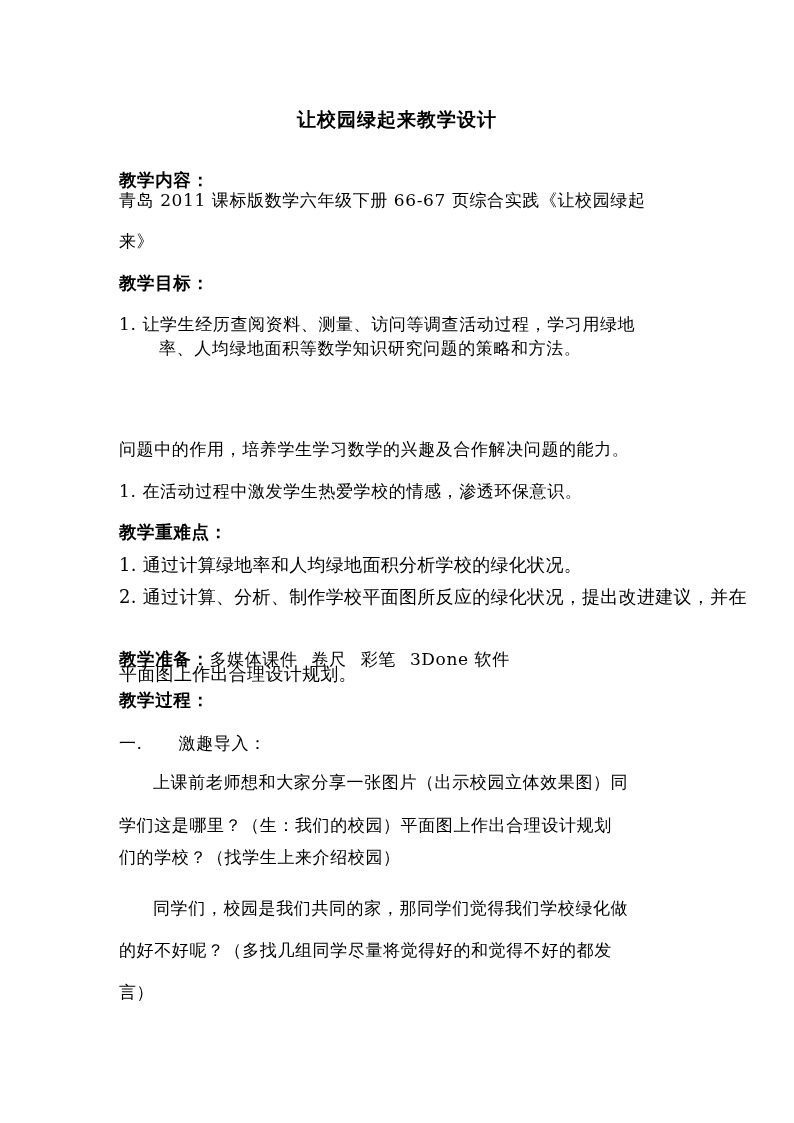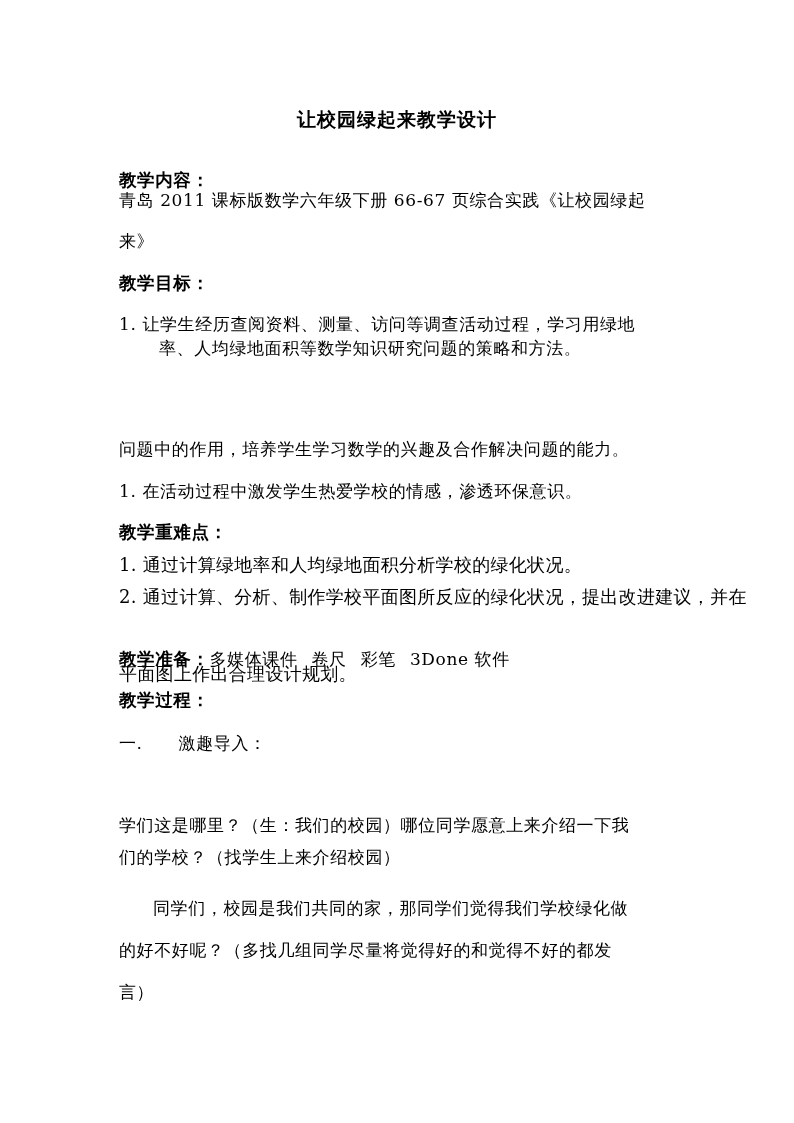--- a/index.html
+++ b/index.html
@@ -79,20 +79,21 @@
 
   <div class="line" style="top:649px;">
     <span class="heading">教学准备：</span><span>多媒体课件</span><span class="gap"></span><span>卷尺</span><span class="gap"></span><span>彩笔</span><span class="gap"></span><span>3Done 软件</span>
   </div>
 
   <div class="line heading" style="top:690px;">教学过程：</div>
   <div class="line" style="top:733px;">
     <span>一.</span><span class="gap-wide"></span><span>激趣导入：</span>
   </div>
 
-  <div class="line" style="top:815px;">学们这是哪里？（生：我们的校园）哪位同学愿意上来介绍一下我</div>
+  <div class="line indent" style="top:772px;">上课前老师想和大家分享一张图片（出示校园立体效果图）同</div>
+  <div class="line" style="top:815px;">学们这是哪里？（生：我们的校园）平面图上作出合理设计规划</div>
   <div class="line" style="top:847px;">们的学校？（找学生上来介绍校园）</div>
 
   <div class="line indent" style="top:898px;">同学们，校园是我们共同的家，那同学们觉得我们学校绿化做</div>
   <div class="line" style="top:940px;">的好不好呢？（多找几组同学尽量将觉得好的和觉得不好的都发</div>
   <div class="line" style="top:982px;">言）</div>
 
 </div>
 
 </body></html>

